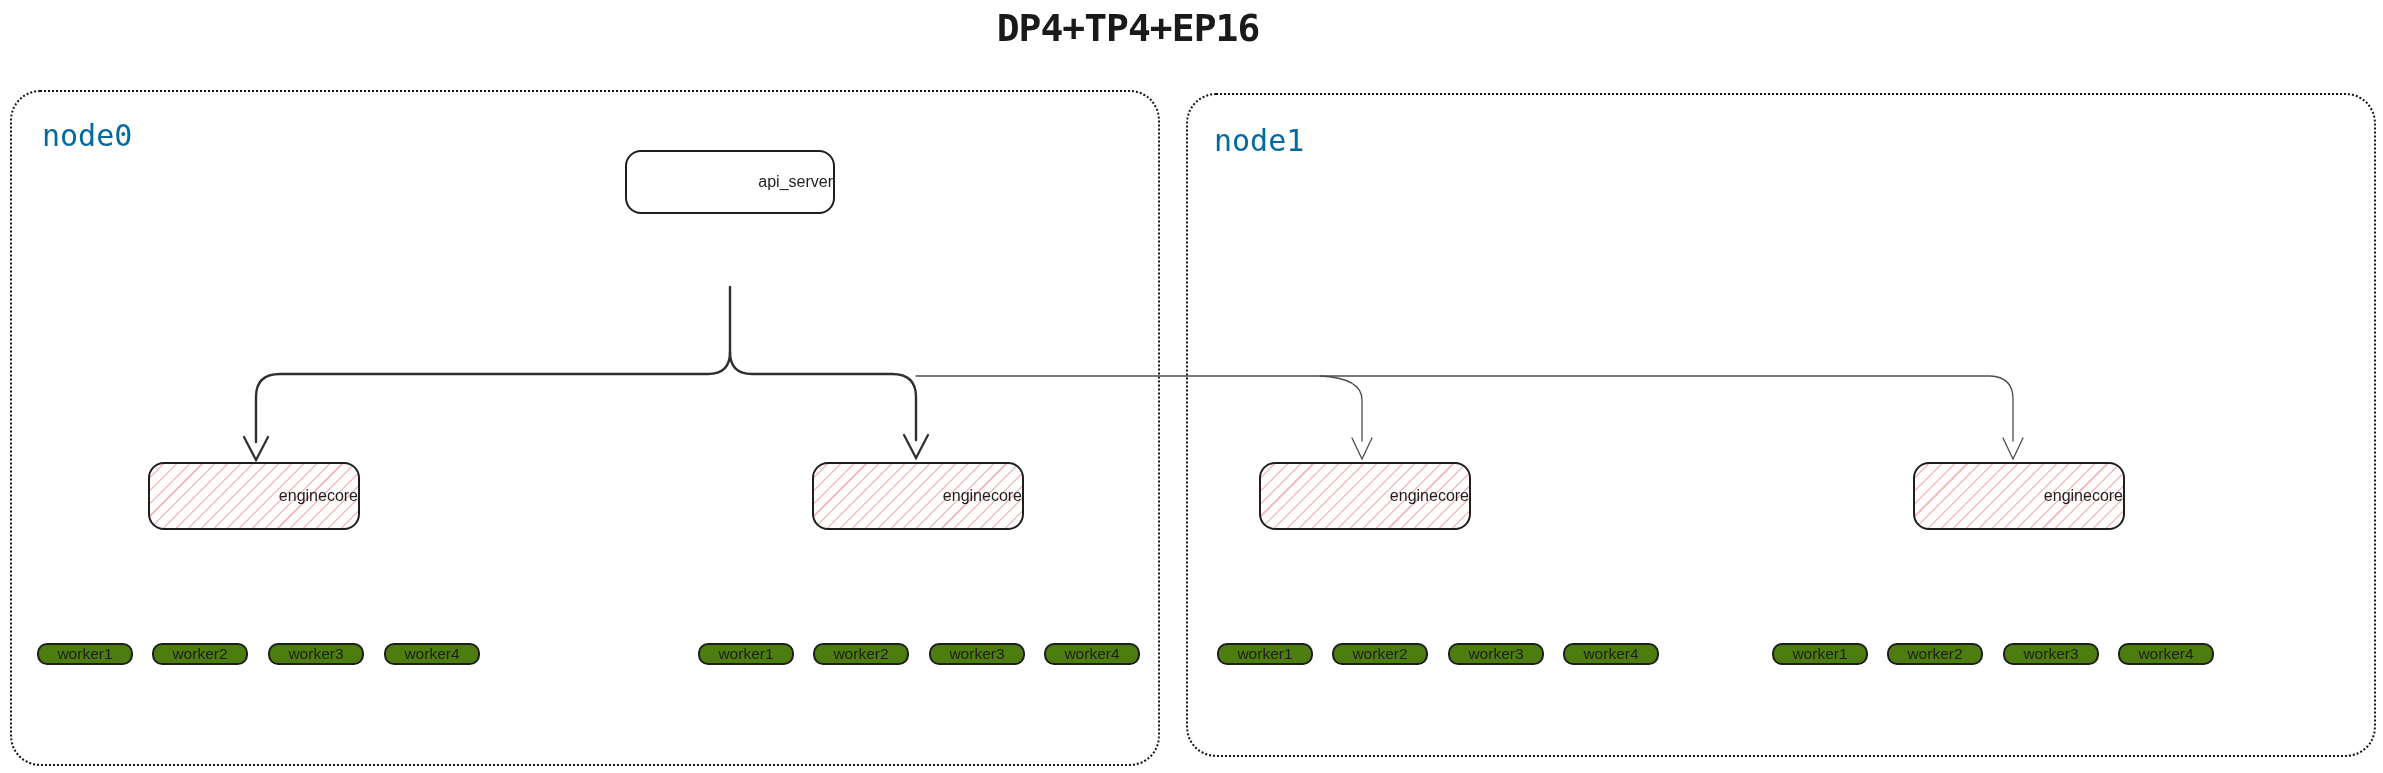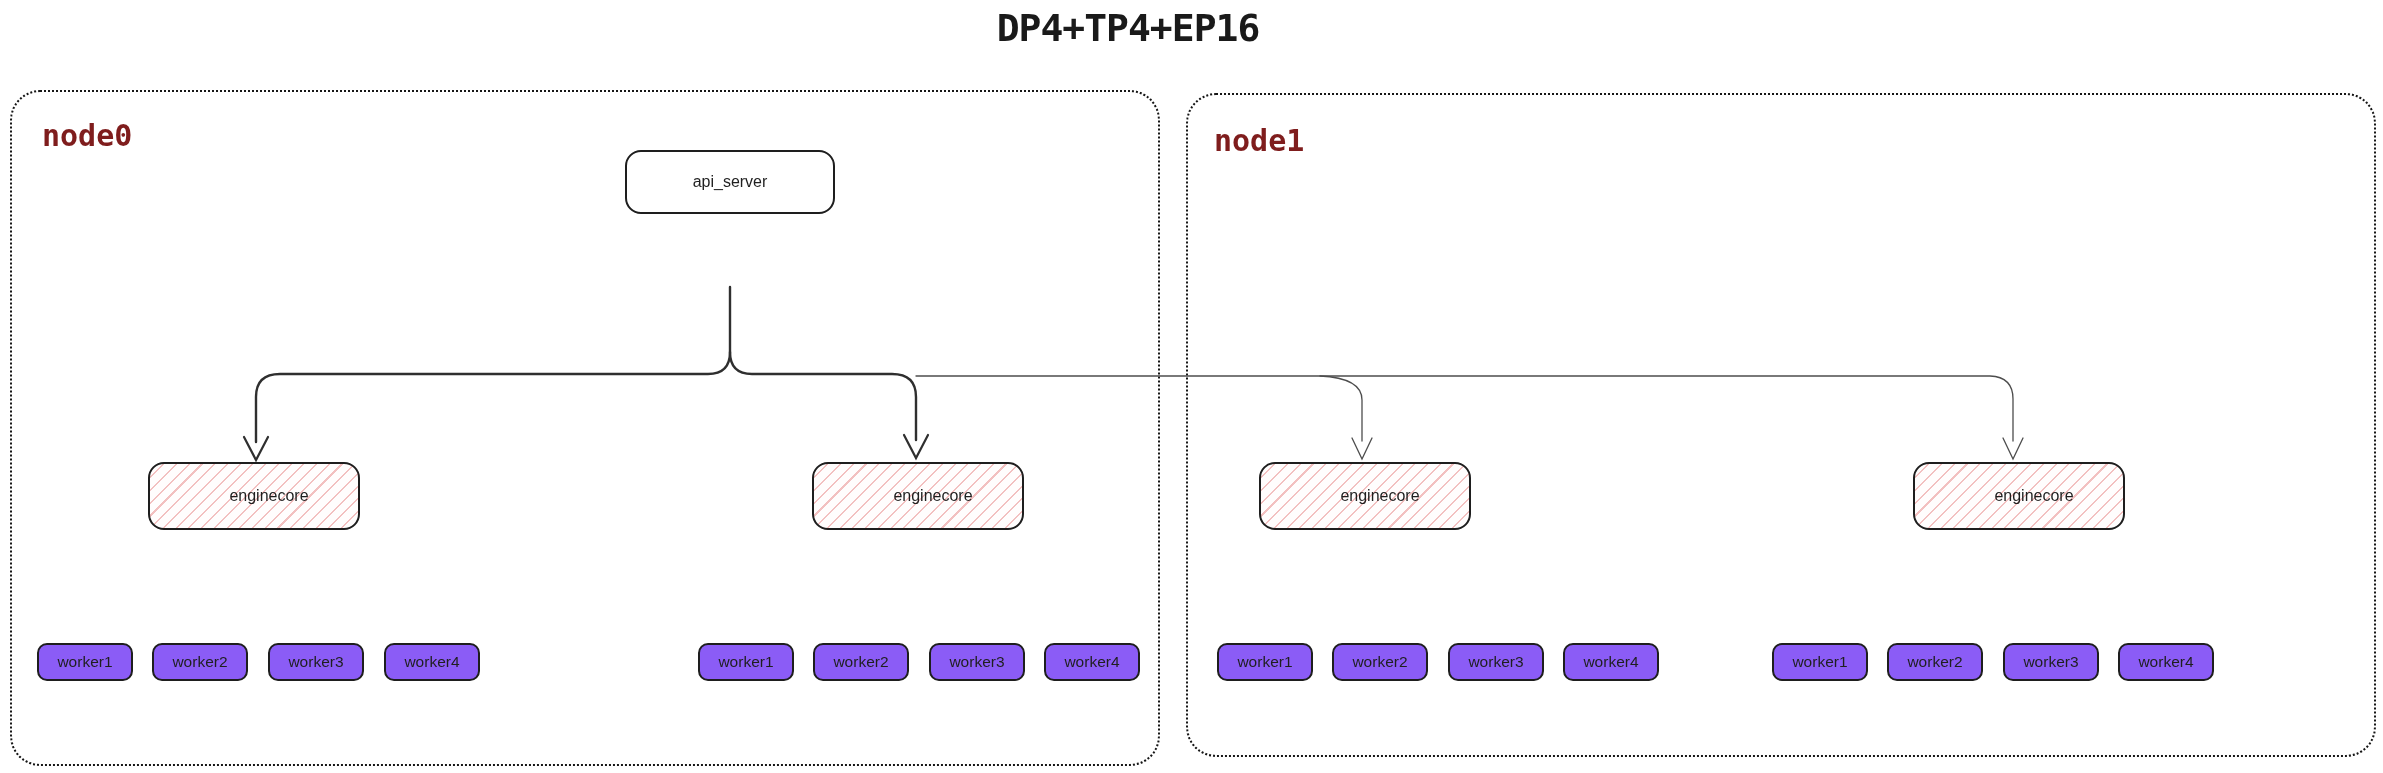--- a/index.html
+++ b/index.html
@@ -9,44 +9,44 @@
   }
   .title{
     position:absolute;top:6px;left:1128px;transform:translateX(-50%);
     font-family:"DejaVu Sans Mono",monospace;font-weight:bold;font-size:38px;color:#1a1a1a;
     letter-spacing:-1px;white-space:nowrap;
   }
   .node{
     position:absolute;border:2.5px dotted #161616;border-radius:30px;background:transparent;
   }
   .node-label{
-    position:absolute;font-family:"DejaVu Sans Mono",monospace;font-weight:bold;
-    font-size:30px;color:#7f1d1d;white-space:nowrap;
+    position:absolute;font-family:"DejaVu Sans Mono",monospace;font-weight:normal;
+    font-size:30px;color:#0369a1;white-space:nowrap;
   }
   .box{
     position:absolute;border:2.2px solid #1e1e1e;border-radius:16px;background:#ffffff;
-    display:flex;align-items:center;justify-content:center;
+    display:flex;align-items:center;justify-content:flex-end;
     font-size:16px;color:#1f1f1f;box-sizing:border-box;white-space:nowrap;
   }
   .hatch-green{
     background-color:#ffffff;
     background-image:repeating-linear-gradient(135deg,
       rgba(87,200,120,0.50) 0px, rgba(87,200,120,0.50) 1.5px,
       rgba(0,0,0,0) 1.5px, rgba(0,0,0,0) 9px);
   }
   .hatch-red{
     background-color:#fffdfd;
     background-image:repeating-linear-gradient(135deg,
       rgba(224,102,102,0.40) 0px, rgba(224,102,102,0.40) 1.5px,
       rgba(0,0,0,0) 1.5px, rgba(0,0,0,0) 9px);
     padding-left:30px;
   }
   .worker{
-    position:absolute;width:96px;height:38px;border:2.2px solid #1e1e1e;border-radius:10px;
-    background:#8b5cf6;display:flex;align-items:center;justify-content:center;
+    position:absolute;width:96px;height:22px;border:2.2px solid #1e1e1e;border-radius:10px;
+    background:#4d7c0f;display:flex;align-items:center;justify-content:center;
     font-size:15.5px;color:#1f1f1f;box-sizing:border-box;white-space:nowrap;
   }
   .enginecore{width:212px;height:68px;top:462px;}
   svg.connectors{position:absolute;left:0;top:0;pointer-events:none;}
 </style>
 </head>
 <body>
 
 <div id="canvas">
 

